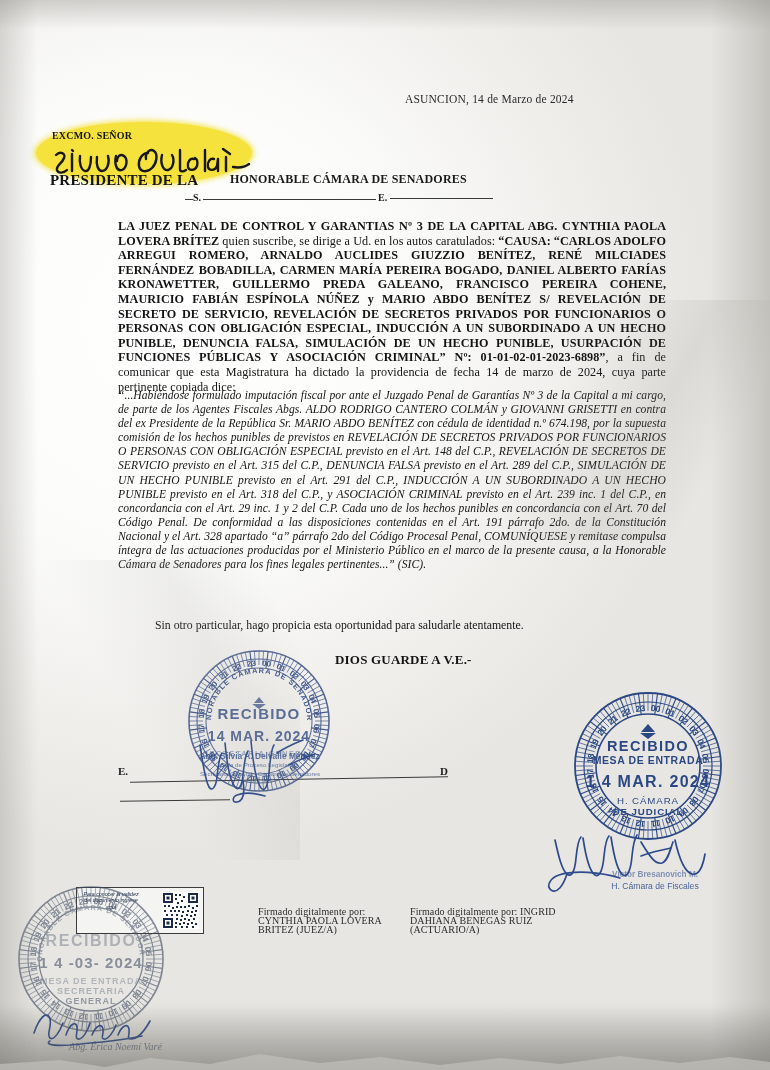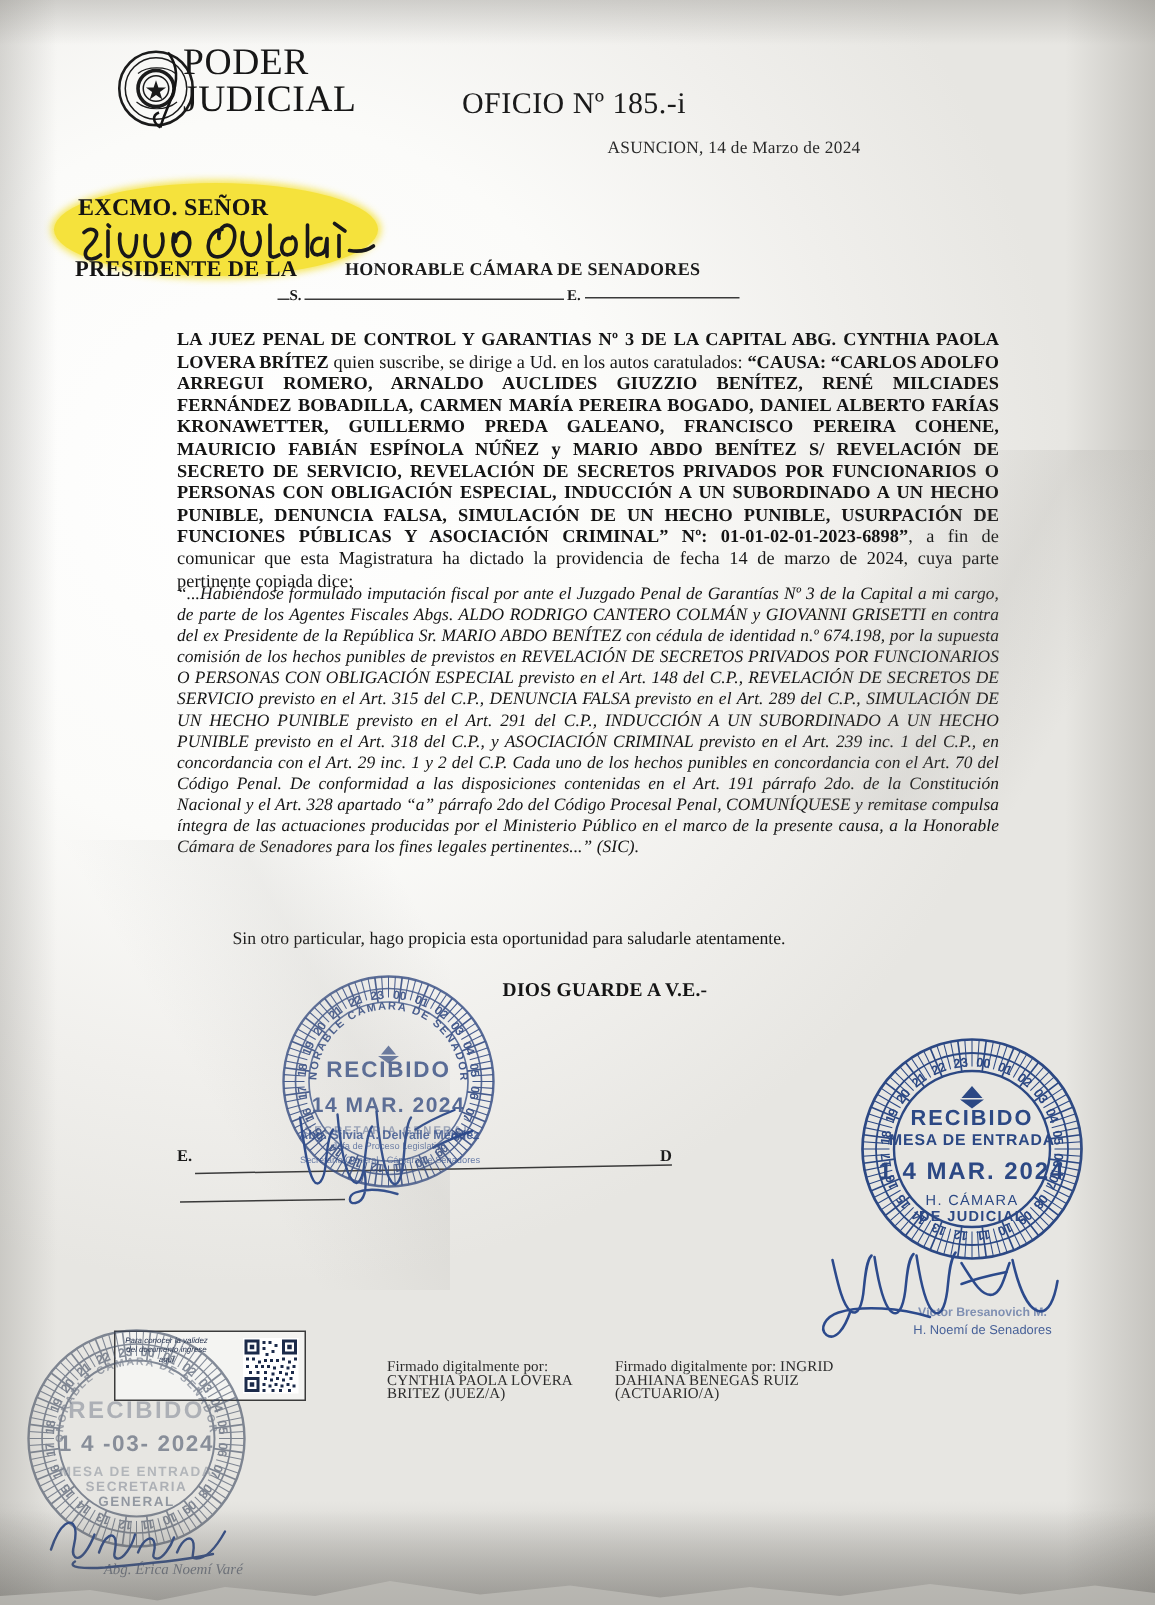--- a/index.html
+++ b/index.html
@@ -45,21 +45,21 @@
     position:absolute;left:405px;top:93px;
     font-size:11.5px;color:#2a2a2a;letter-spacing:.2px;
   }
 
   
   #hl{
     position:absolute;left:36px;top:122px;width:216px;height:62px;
     background:#f5e23c;border-radius:50%/50%;
     box-shadow:0 0 5px 2px rgba(245,226,60,.85);
   }
-  #addr1{position:absolute;left:52px;top:130px;font-size:16px;font-weight:bold;color:#141414;letter-spacing:.2px;font-family:"Liberation Serif",serif;}
+  #addr1{position:absolute;left:52px;top:130px;font-size:10px;font-weight:bold;color:#141414;letter-spacing:.2px;font-family:"Liberation Serif",serif;}
   #hand{
     position:absolute;left:50px;top:145px;width:205px;height:32px;
   }
   #addr2{position:absolute;left:50px;top:172px;font-size:15px;font-weight:bold;color:#141414;letter-spacing:.2px;font-family:"Liberation Serif",serif;text-align:right;}
   #addr3{position:absolute;left:230px;top:172px;font-size:12px;font-weight:bold;color:#1a1a1a;letter-spacing:.2px;}
   #sline{position:absolute;left:193px;top:192px;font-size:10px;font-weight:bold;color:#1a1a1a;}
   #eline{position:absolute;left:378px;top:192px;font-size:10px;font-weight:bold;color:#1a1a1a;}
   .ruleA{position:absolute;height:1px;background:#3a3a3a;}
 
   
@@ -124,40 +124,20 @@
   svg{display:block;overflow:visible;}
 
   
   #torn{position:absolute;left:0;bottom:0;width:770px;height:40px;}
 </style>
 </head>
 <body>
 
 <div id="paper">
 
-  <div id="hdr">
-    <div id="seal">
-      <svg width="54" height="54" viewBox="0 0 54 54">
-        <circle cx="26" cy="27" r="24.5" fill="none" stroke="#1b1b1b" stroke-width="1.7"></circle>
-        <circle cx="26" cy="27" r="20.5" fill="none" stroke="#1b1b1b" stroke-width="1"></circle>
-        <circle cx="26" cy="27" r="12" fill="none" stroke="#1b1b1b" stroke-width="2.4"></circle>
-        <circle cx="26" cy="27" r="8.5" fill="none" stroke="#1b1b1b" stroke-width="1"></circle>
-        <path d="M26 21.5 l1.6 4.9 h5.1 l-4.1 3 1.6 4.9 -4.2-3 -4.2 3 1.6-4.9 -4.1-3 h5.1 z" fill="#1b1b1b"></path>
-        <path d="M14 17 C20 12, 33 12, 39 17" fill="none" stroke="#1b1b1b" stroke-width=".8"></path>
-        <path d="M13 36 C20 42, 33 42, 40 36" fill="none" stroke="#1b1b1b" stroke-width=".8"></path>
-        <path d="M34 3 C41 12, 41 22, 36 34 C33 42, 30 48, 29 53" fill="none" stroke="#141414" stroke-width="1.7"></path>
-        <path d="M29 53 C24 50, 23 45, 28 43" fill="none" stroke="#141414" stroke-width="1.7"></path>
-      </svg>
-    </div>
-    <div id="brandwrap">
-      <div class="brand">PODER</div>
-      <div class="brand">JUDICIAL</div>
-    </div>
-    <div id="oficio">OFICIO Nº 185.-i</div>
-  </div>
   <div id="asuncion">ASUNCION, 14 de Marzo de 2024</div>
 
   <div id="hl"></div>
   <div id="addr1">EXCMO. SEÑOR</div>
   <div id="hand" title="Silvio Ovelar">
     <svg width="205" height="32" viewBox="0 0 205 32">
       <g fill="none" stroke="#18181a" stroke-width="2.4" stroke-linecap="round" stroke-linejoin="round">
         <path d="M6 10 C10 6, 16 8, 14 13 C12 19, 6 20, 7 25 C8 29, 14 28, 17 25"></path>
         <path d="M22 9 L22 26"></path>
         <path d="M22 5 L23 6"></path>
@@ -557,21 +537,21 @@
         </g>
       <path d="M76 34 l7 8 h-14 z M68 43 h16 l-8 6 z" fill="#22407f"></path>
     </svg>
     <div class="txtC" style="top:48px;font-size:14.5px;font-weight:bold;letter-spacing:1.4px">RECIBIDO</div>
     <div class="txtC" style="top:64px;font-size:10.5px;font-weight:bold;letter-spacing:.6px">MESA DE ENTRADA</div>
     <div class="txtC" style="top:83px;font-size:16px;font-weight:bold;letter-spacing:1.3px">1 4 MAR. 2024</div>
     <div class="txtC" style="top:105px;font-size:9.7px;font-weight:normal;letter-spacing:.9px">H. CÁMARA</div>
     <div class="txtC" style="top:116px;font-size:9.7px;font-weight:bold;letter-spacing:.9px">DE JUDICIAL</div>
   </div>
   <div class="sigtext" style="left:560px;top:870px;width:190px;font-size:8.2px;opacity:.55;font-weight:bold">Víctor Bresanovich M.</div>
-  <div class="sigtext" style="left:560px;top:881px;width:190px;font-size:8.6px;opacity:.85">H. Noemí de Senadores</div>
+  <div class="sigtext" style="left:560px;top:881px;width:190px;font-size:8.6px;opacity:.85">H. Cámara de Fiscales</div>
   <div style="position:absolute;left:545px;top:822px;">
     <svg width="195" height="85" viewBox="0 0 195 85">
       <g fill="none" stroke="#2c4a8c" stroke-width="1.7" stroke-linecap="round">
         <path d="M10 18 C14 36, 17 48, 22 52 C27 56, 30 48, 31 36 C32 26, 33 18, 36 15"></path>
         <path d="M38 16 C41 36, 45 50, 50 53 C55 56, 58 46, 59 34 C60 24, 61 17, 64 14"></path>
         <path d="M66 15 C69 35, 73 50, 78 53 C83 56, 86 46, 87 34 C88 24, 89 17, 92 13"></path>
         <path d="M96 34 C104 31, 116 28, 126 26"></path>
         <path d="M96 20 C104 33, 110 43, 117 41 C123 39, 125 28, 128 20"></path>
         <path d="M130 18 C134 36, 140 50, 147 52 C154 54, 158 44, 160 32"></path>
         <path d="M22 52 C18 64, 12 72, 6 68 C1 64, 5 56, 14 53 C30 48, 55 50, 75 56"></path>

